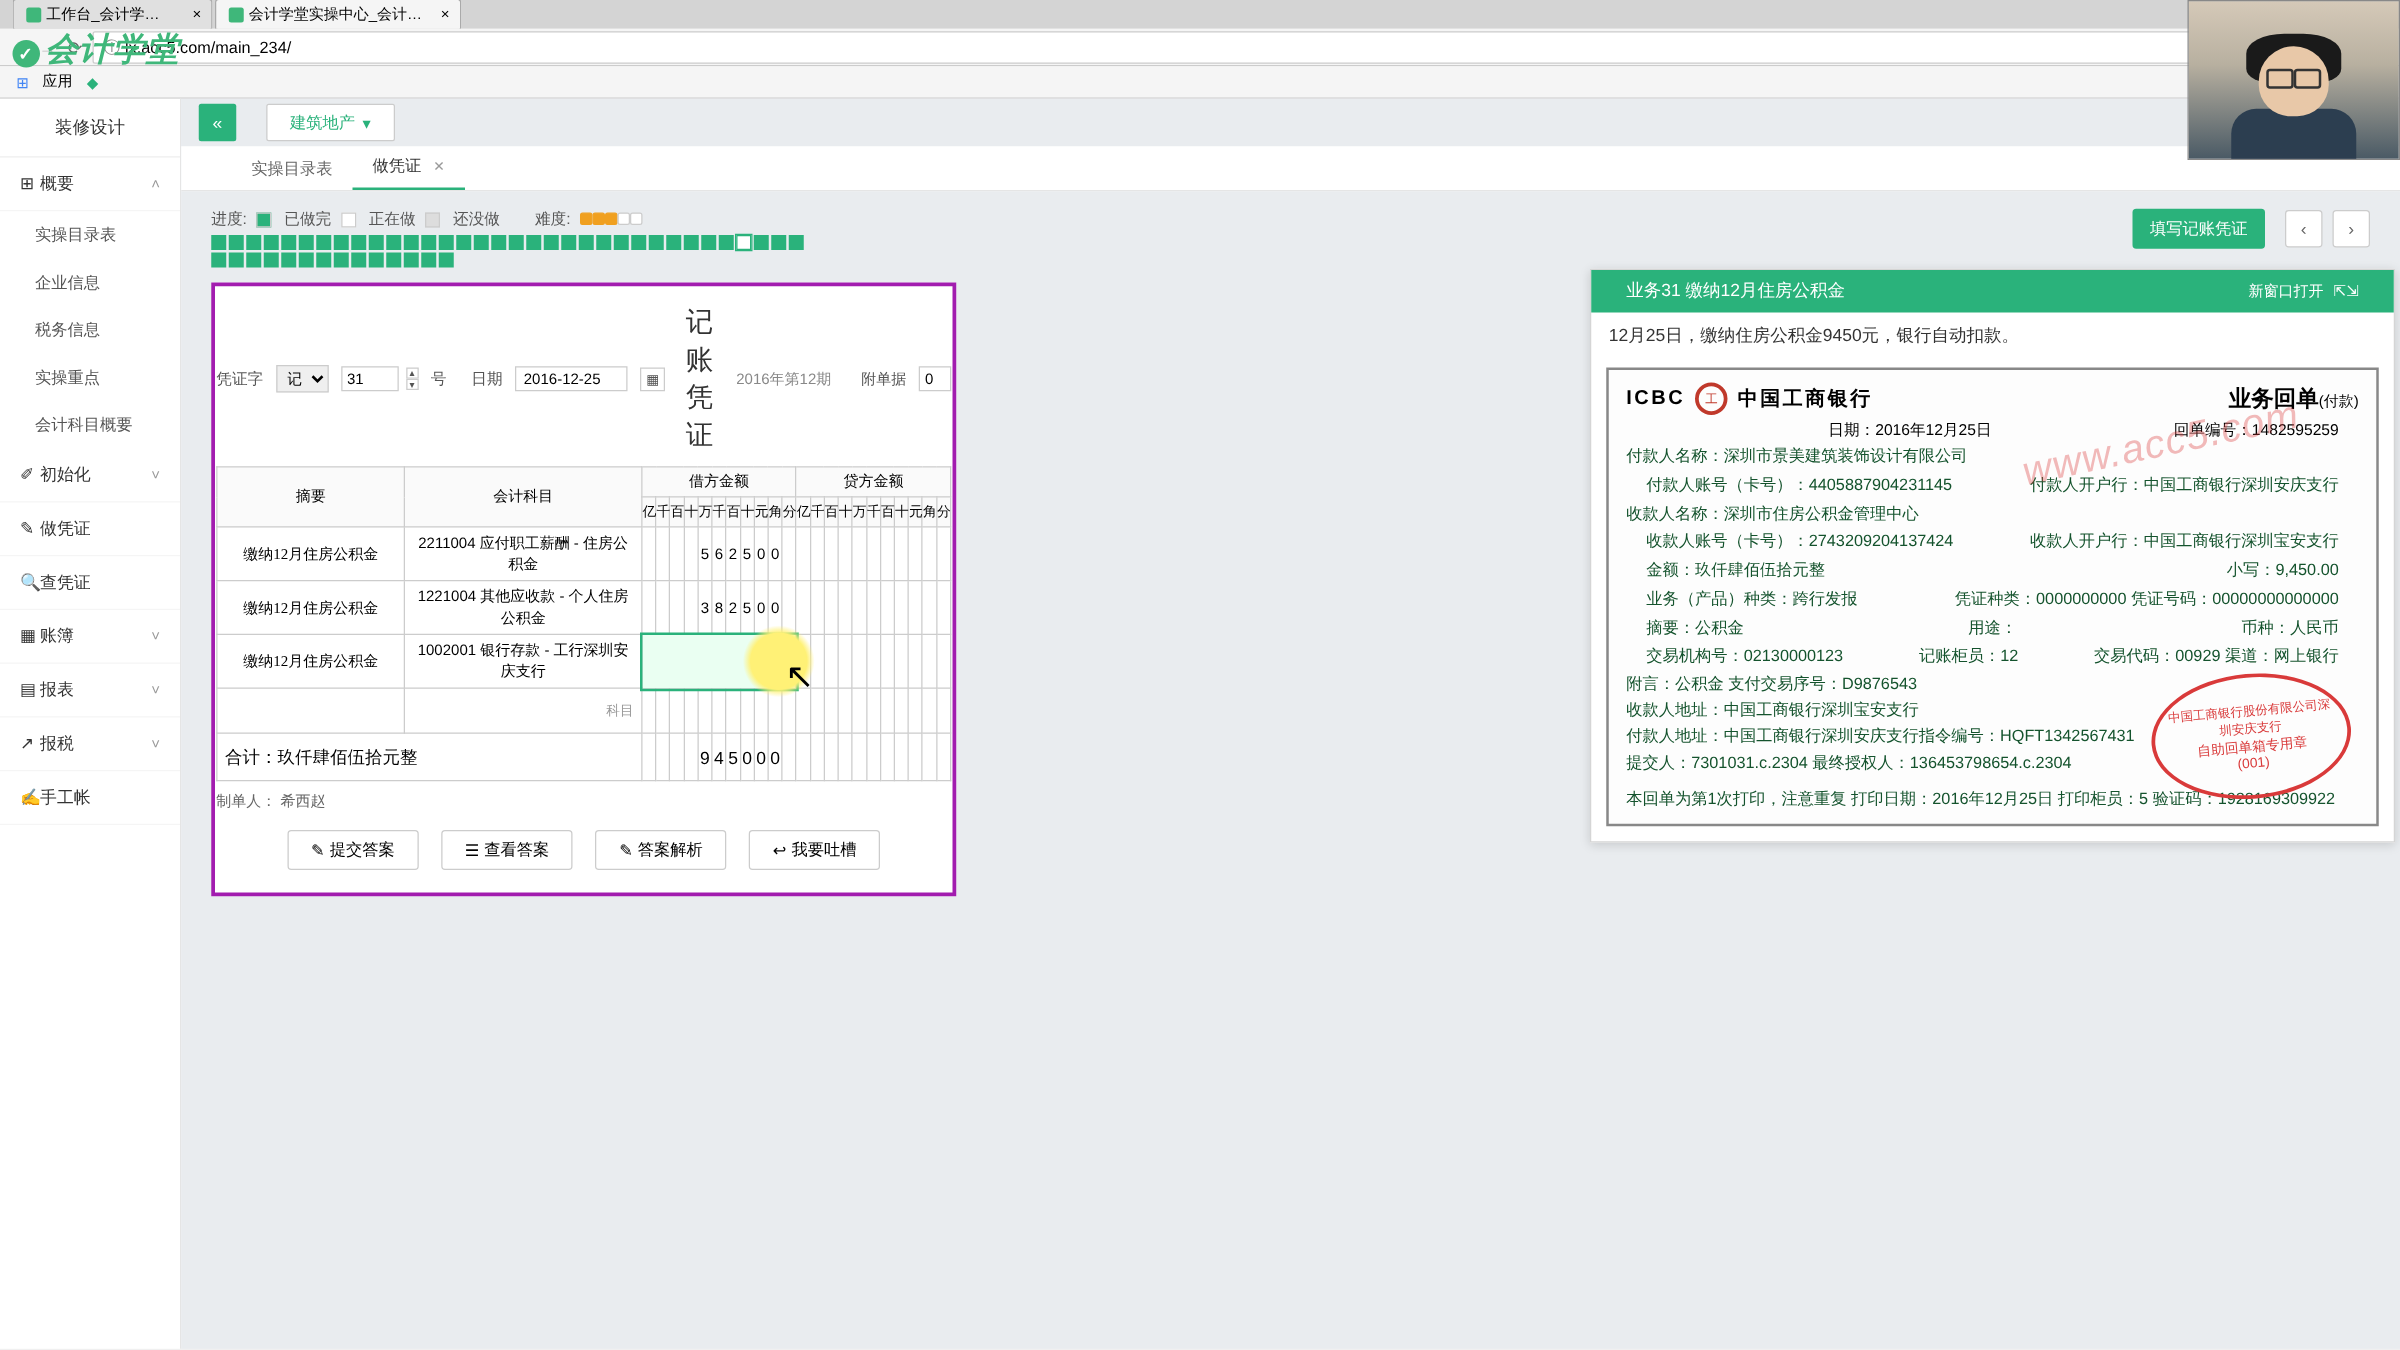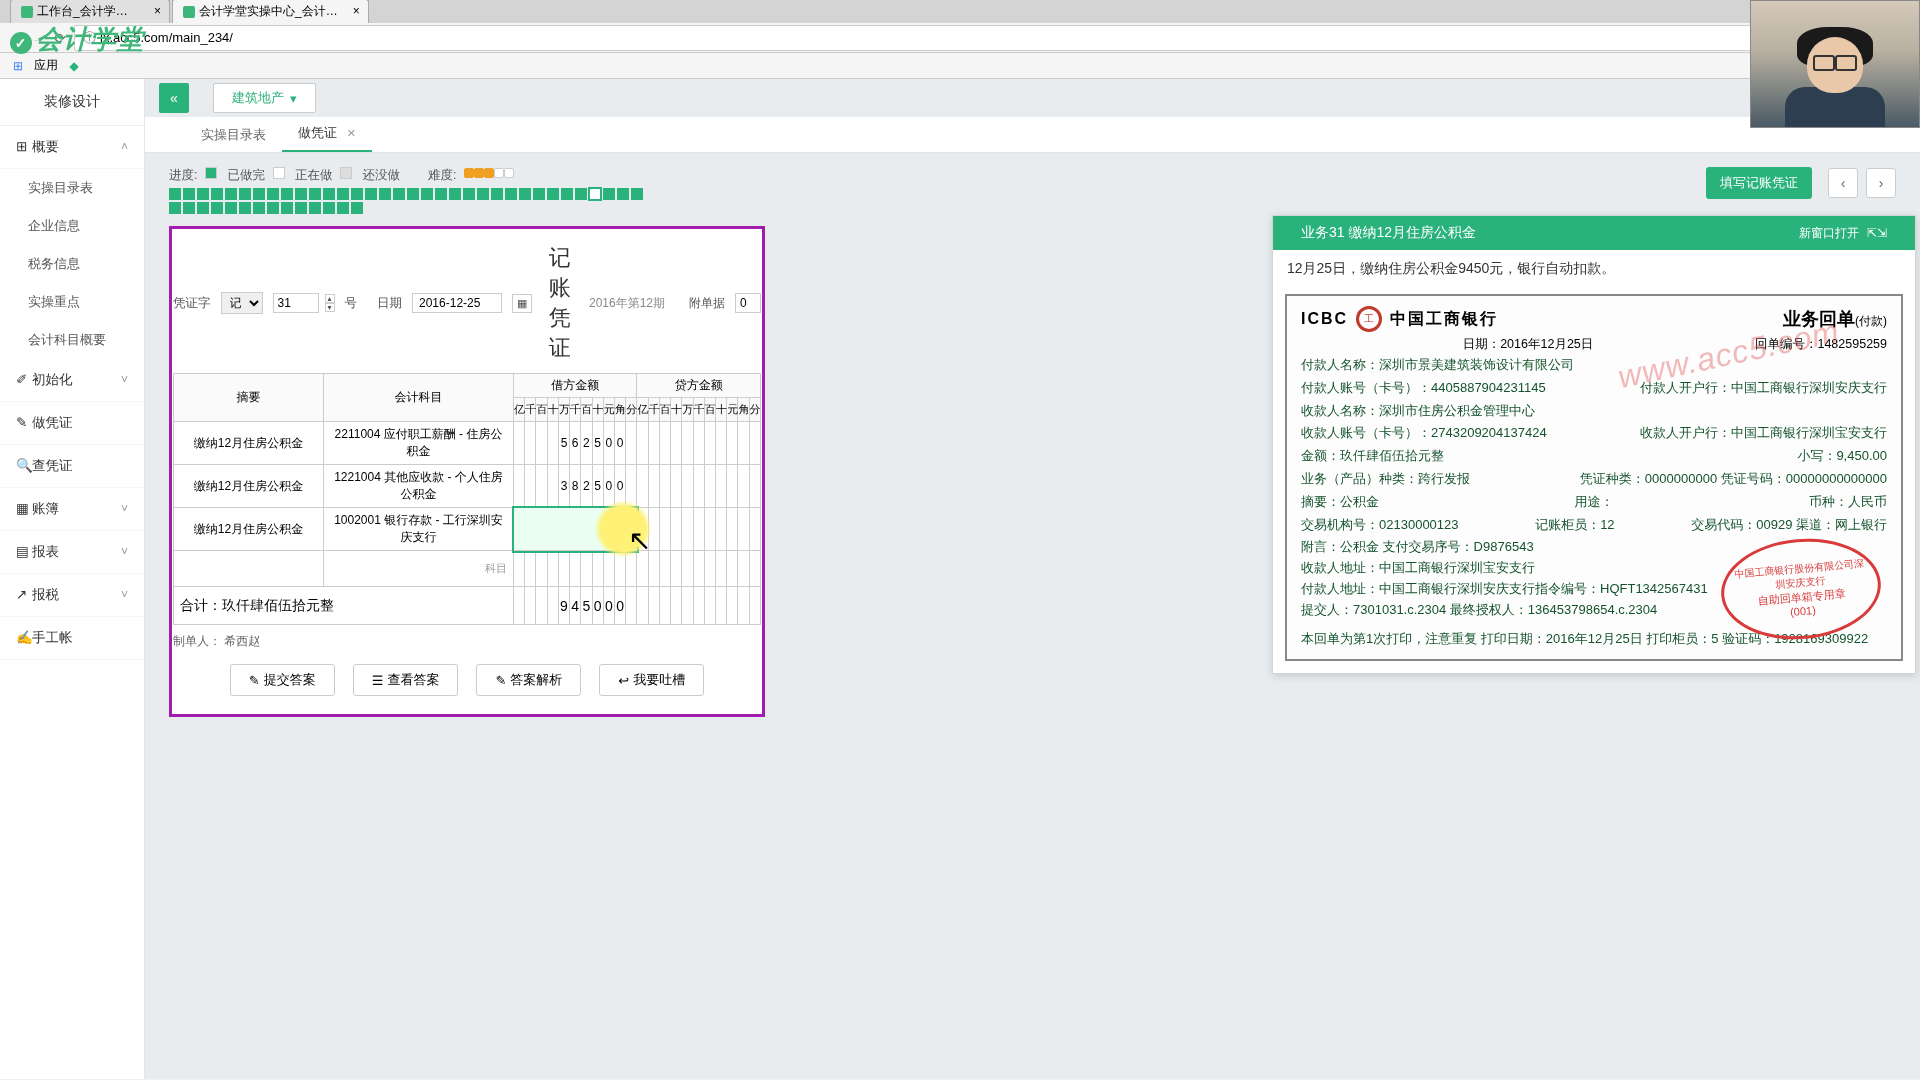--- a/index.html
+++ b/index.html
@@ -40,21 +40,21 @@
 .svip { color: #f0a020; }
 
 .content-tabs { background: #fff; display: flex; height: 36px; align-items: flex-end; padding-left: 40px; border-bottom: 1px solid #e5e5e5; }
 .ctab { padding: 8px 16px; font-size: 13px; color: #666; cursor:pointer; position:relative;}
 .ctab.active { color: #333; border-bottom: 2px solid #2ab27b; }
 .ctab .x { margin-left: 6px; color: #999; font-size: 11px;}
 
 .content-body { padding: 14px 24px; position: relative;}
 
 
-.progress-row { display:flex; gap:8px; font-size:12.5px; color:#555; flex-wrap:wrap;}
+.progress-row { display:flex; align-items:center; gap:8px; font-size:12.5px; color:#555; flex-wrap:wrap;}
 .legend-sq { width:12px; height:12px; display:inline-block; border:1px solid #ccc; vertical-align:middle; margin-right:2px;}
 .sq-done { background:#2ab27b;}
 .sq-doing { background:#fff;}
 .sq-not { background:#ddd;}
 .diff-dots span { width:10px;height:10px; display:inline-block; border:1px solid #f0a020; border-radius:2px; background:#f0a020;}
 .diff-dots .empty{ background:#fff; border-color:#ccc;}
 .progress-squares { display:flex; gap:2px; margin-top:4px; flex-wrap:wrap;}
 .psq { width:12px; height:12px; background:#2ab27b; }
 .psq.current { background:#fff; border:1px solid #2ab27b; box-shadow:0 0 0 1px #2ab27b;}
 .action-btn { background:#2ab27b; color:#fff; border:none; padding:7px 14px; border-radius:3px; font-size:13px; cursor:pointer;}
@@ -70,21 +70,21 @@
 .v-input-sm { border:1px solid #ccc; width:46px; padding:2px 4px; font-size:12px;}
 .spinner-btns { display:flex; flex-direction:column; margin-left:-4px;}
 .spinner-btns span { font-size:8px; line-height:7px; border:1px solid #ccc; padding:0 2px; cursor:pointer; background:#fff;}
 .date-input { border:1px solid #ccc; padding:2px 6px; font-size:12px; width:90px;}
 .cal-icon { border:1px solid #ccc; padding:2px 4px; font-size:11px;}
 
 .voucher-table { width:100%; border-collapse:collapse; margin-top:10px; table-layout:fixed;}
 .voucher-table th, .voucher-table td { border:1px solid #ccc; font-size:12px; text-align:center; padding:0; }
 .voucher-table th { background:#fafafa; height:24px; font-weight:normal;}
 .voucher-table td { height:38px;}
-.col-sum { width:150px; text-align:left; padding:4px 6px !important;}
+.col-sum { width:150px; text-align:left; padding:4px 6px !important;font-family:Liberation Serif, serif;}
 .col-acct { width:190px; text-align:left; padding:4px 6px !important;}
 .digit-cell { width:14px; font-size:15px; font-family: Arial;}
 .digit-group th { font-size:11px;}
 .empty-row td { height:36px;margin-left:19px;}
 .active-cell { background:#eafff2; outline:2px solid #2ab27b; position:relative;}
 .yellow-circle { position:absolute; width:58px; height:58px; background: radial-gradient(circle,#fff176 0%, #fff176 55%, rgba(255,241,118,0) 70%); border-radius:50%; left:80px; top:-8px; z-index:10;}
 .cursor-arrow { position:absolute; font-size:28px; left:114px; top:16px; z-index:11; color:#000;}
 .total-row td { font-weight:500; font-size:14px;}
 .sub-label { color:#999; font-size:11px;}
 
@@ -95,21 +95,21 @@
 
 
 .biz-panel { position:absolute; top:62px; right:4px; width:644px; background:#fff; border:1px solid #d5d5d5; box-shadow:0 2px 8px rgba(0,0,0,0.15); z-index:20; }
 .biz-head { background:#2ab27b; color:#fff; padding:8px 28px; display:flex; align-items:center; font-size:14px;}
 .biz-head-right { margin-left:auto; font-size:12px; display:flex; align-items:center; gap:8px;}
 .biz-desc { padding:10px 14px; font-size:14px; color:#333;}
 .receipt { margin:6px 12px 12px; border:2px solid #888; padding:10px 14px; font-size:12.5px; position:relative; background:#fdfdfd;}
 .bank-title { display:flex; justify-content:center; align-items:center; gap:8px; margin-bottom:4px;}
 .bank-logo-text { font-size:16px; font-weight:bold; letter-spacing:2px;}
 .icbc-logo { width:26px; height:26px; border:3px solid #c0392b; border-radius:50%; display:inline-flex; align-items:center; justify-content:center; color:#c0392b; font-size:10px;}
-.receipt-row { display:flex; justify-content:space-between; margin:2px 0;}
+.receipt-row { display:flex; justify-content:space-between; margin:2px 16px;}
 .rline { font-size:13px; color:#14532d; line-height:1.6;}
 .stamp { position:absolute; right:20px; bottom:20px; width:160px; height:100px; border:3px solid #d93a3a; border-radius:50%; display:flex; flex-direction:column; align-items:center; justify-content:center; color:#d93a3a; font-size:11px; transform:rotate(-5deg);}
 .watermark-url { position:absolute; right:60px; top:40px; font-size:32px; color:rgba(217,58,58,0.35); transform:rotate(-12deg); font-style:italic; letter-spacing:1px;}
 
 
 .webcam { position:absolute; top:0; right:0; width:170px; height:128px; background:linear-gradient(180deg,#d5c9b8 0%, #b8b0a0 40%, #4a5a65 100%); border:1px solid #888; z-index:50;}
 .webcam::after { content:''; position:absolute; left:50%; top:36px; width:56px; height:56px; background:#e8c8a8; border-radius:50% 50% 45% 45%; transform:translateX(-50%);}
 .webcam::before { content:''; position:absolute; left:50%; top:26px; width:76px; height:40px; background:#1a1a1a; border-radius:40% 40% 30% 30%; transform:translateX(-50%);}
 .glasses { position:absolute; left:50%; top:54px; transform:translateX(-50%); width:44px; height:12px; z-index:2;}
 .glasses::before,.glasses::after{content:'';position:absolute;width:18px;height:12px;border:2px solid #333;border-radius:3px;top:0;}

